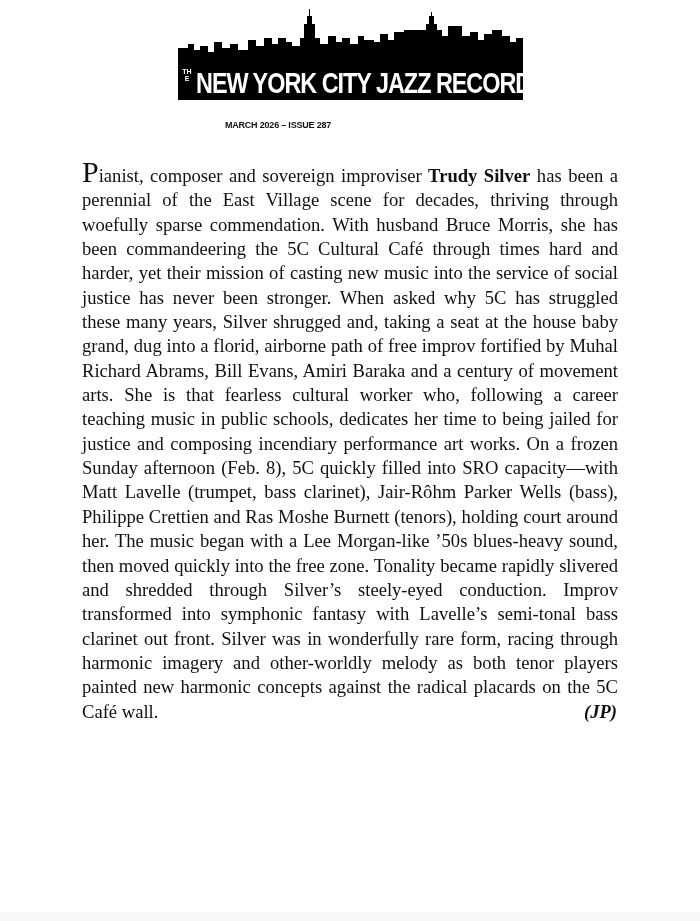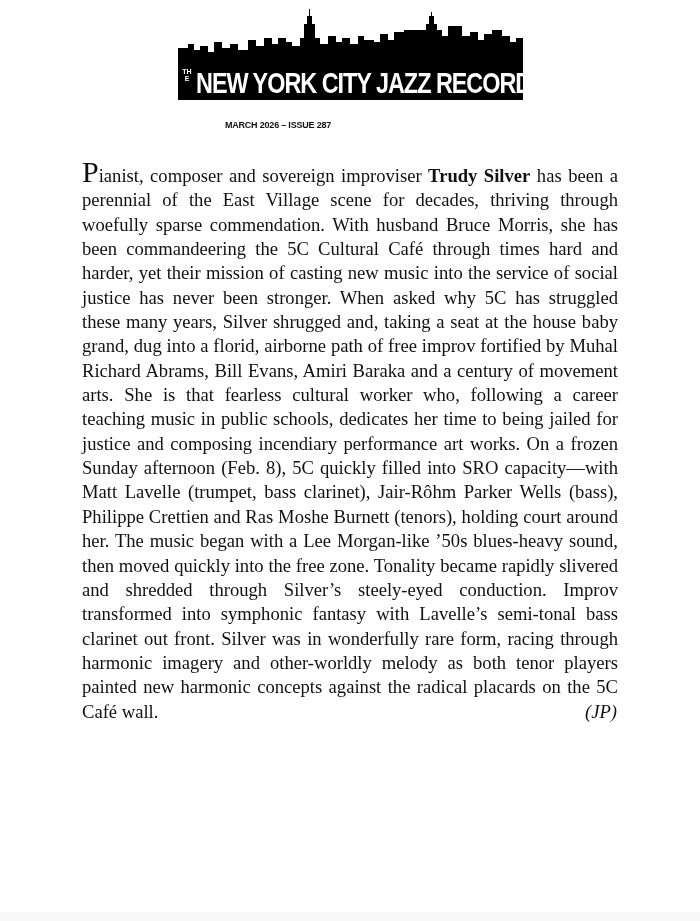--- a/index.html
+++ b/index.html
@@ -27,21 +27,21 @@
   }
   .article {
     position: absolute; left: 82px; top: 124px; width: 536px;
     font-size: 18.6px; line-height: 24.35px; text-align: justify;
     font-family: "Liberation Serif", "DejaVu Serif", serif; color: #111;
     hyphens: none;
     margin-top: 38px;
   }
   .dropcap { font-size: 30px; line-height: 20px; }
   .bold { font-weight: bold; }
-  .signature { font-weight: normal; font-style: italic; float: right; margin-right: 1px; }
+  .signature { font-weight: bold; font-style: italic; float: right; margin-right: 1px; }
   .bottom-strip { position: absolute; left: 0; top: 912px; width: 700px; height: 9px; background: #f8f8f8; }
 </style>
 </head>
 <body>
 
 <div class="masthead">
   <svg width="345" height="92" viewBox="0 0 345 92">
     <path fill="#000" d="M0,92 L0,40 L10,40 L10,36 L16,36 L16,42 L22,42 L22,38 L30,38 L30,44 L36,44 L36,34 L44,34 L44,40 L52,40 L52,36 L60,36 L60,42 L70,42 L70,32 L78,32 L78,38 L86,38 L86,30 L94,30 L94,36 L100,36 L100,30 L108,30 L108,34 L114,34 L114,38 L122,38 L122,30 L126,30 L126,16 L129,16 L129,8 L131,8 L131,1 L132,1 L132,8 L134,8 L134,16 L137,16 L137,30 L142,30 L142,36 L150,36 L150,28 L158,28 L158,34 L164,34 L164,30 L172,30 L172,36 L180,36 L180,28 L186,28 L186,32 L196,32 L196,34 L202,34 L202,26 L210,26 L210,32 L216,32 L216,24 L226,24 L226,22 L248,22 L248,16 L251,16 L251,8 L253,8 L253,4 L254,4 L254,8 L256,8 L256,16 L259,16 L259,22 L264,22 L264,28 L270,28 L270,18 L284,18 L284,28 L292,28 L292,24 L300,24 L300,32 L306,32 L306,26 L314,26 L314,22 L324,22 L324,28 L332,28 L332,34 L338,34 L338,30 L345,30 L345,92 Z"></path>
   </svg>
   <div class="mast-the">THE</div>

